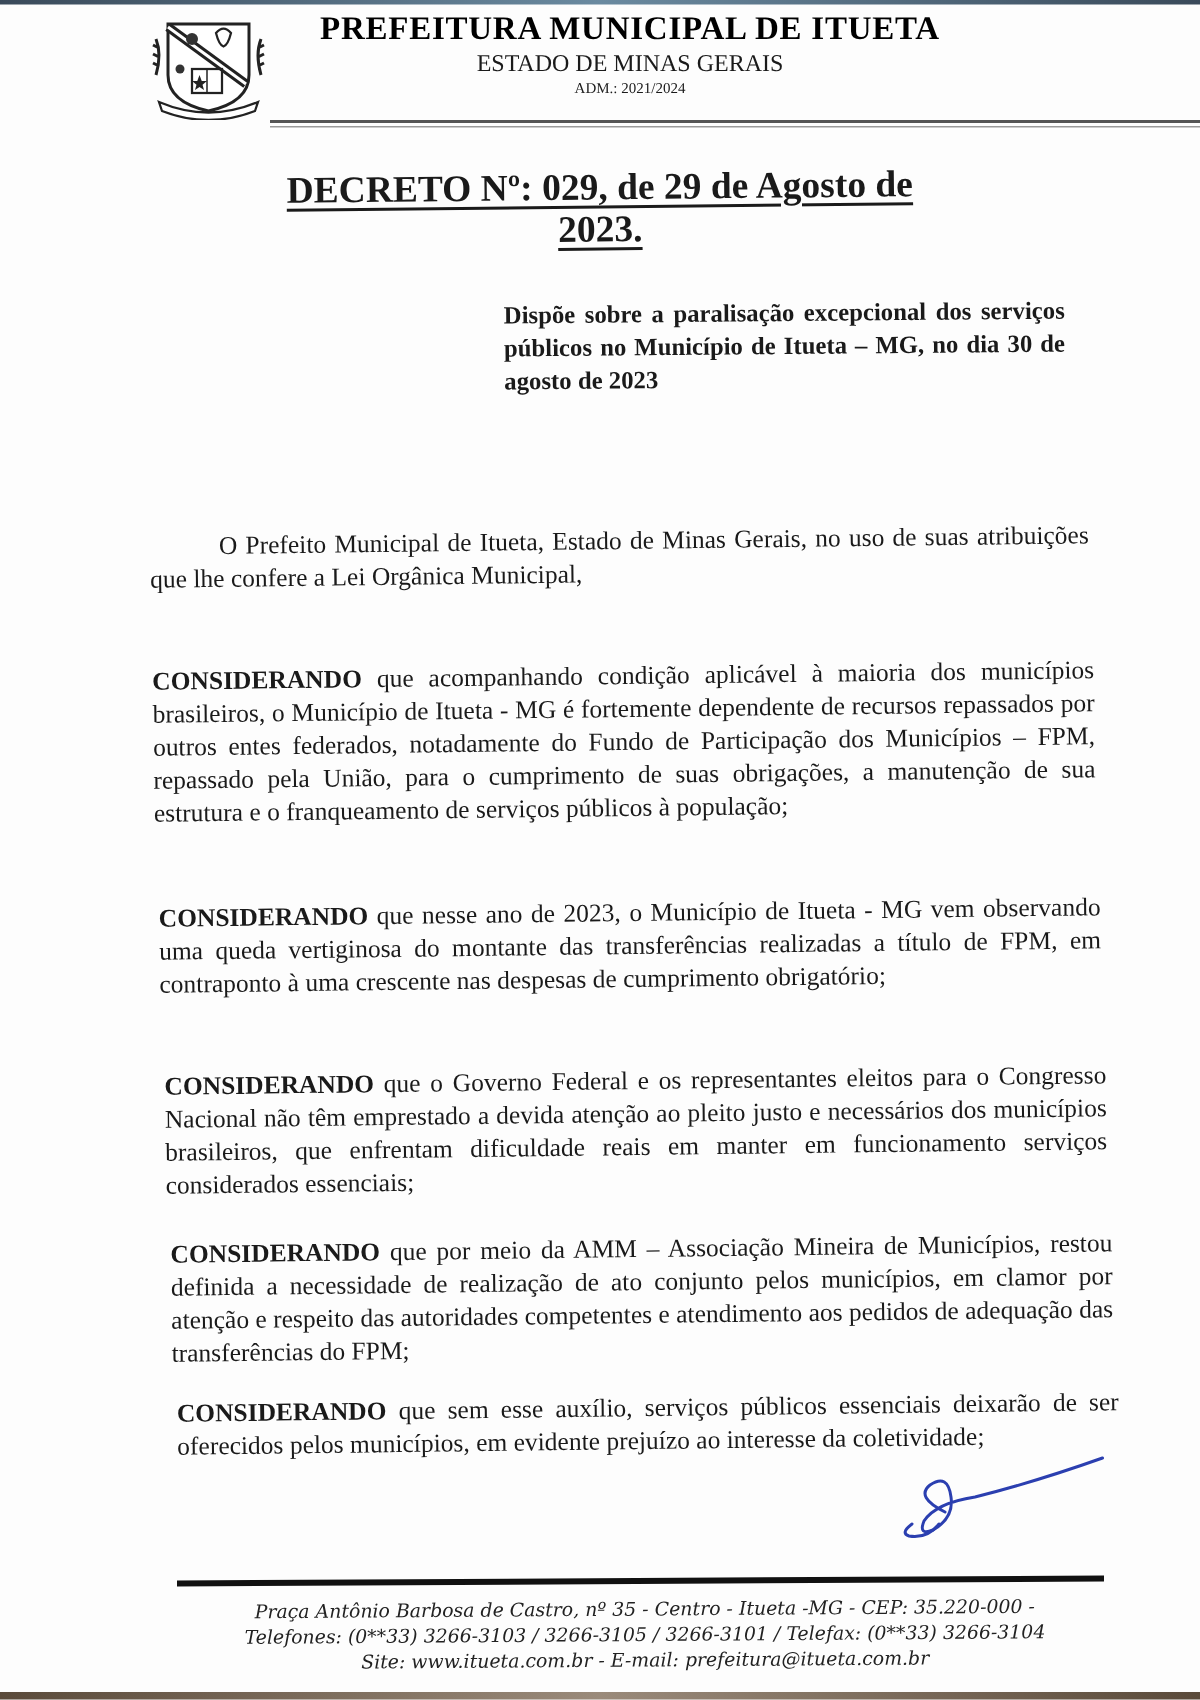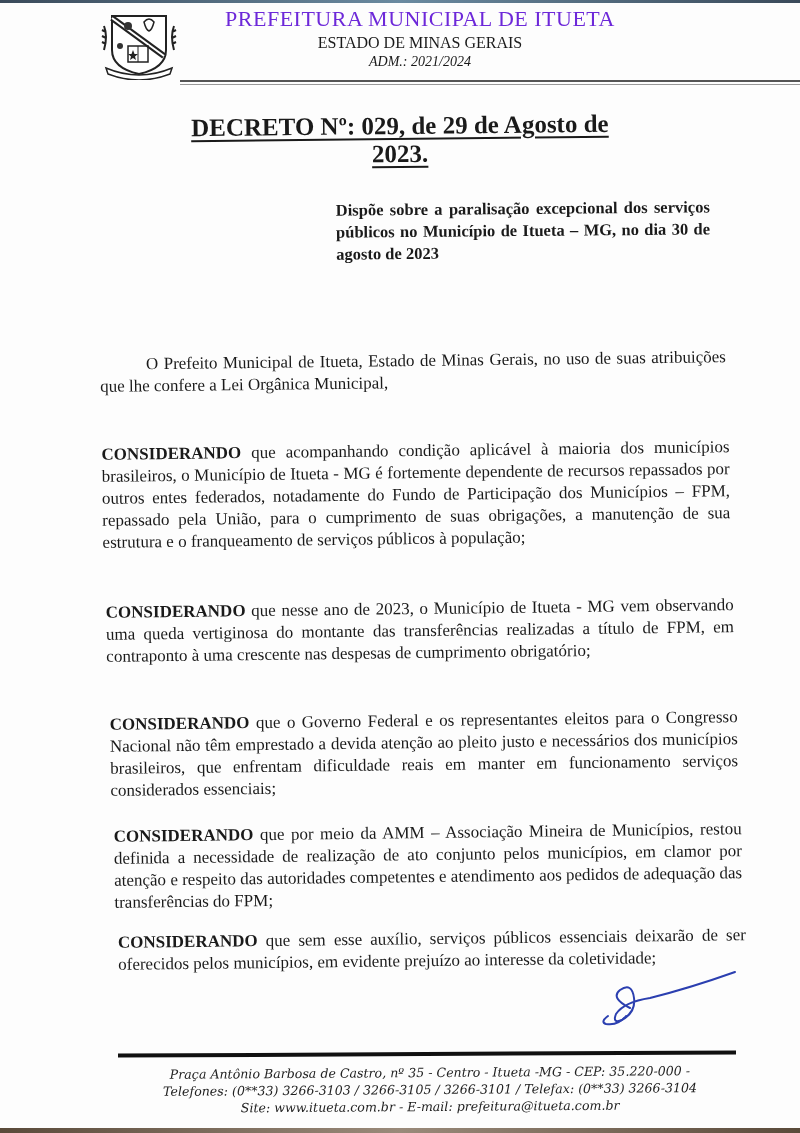--- a/index.html
+++ b/index.html
@@ -4,28 +4,28 @@
 <style>
   html, body { margin:0; padding:0; }
   body {
     width:800px; height:1133px; background:#fdfdfd; position:relative; overflow:hidden;
     font-family:"Liberation Serif", serif; color:#1a1a1a;
   }
   .topbar { position:absolute; left:0; top:0; width:800px; height:3px; background:linear-gradient(90deg,#3a4a5a,#6a8aa0,#3a4a5a); }
   .crest { position:absolute; left:98px; top:10px; width:82px; height:70px; }
   .header-title {
     position:absolute; left:210px; top:6px; width:420px; text-align:center;
-    font-family:"Liberation Serif", serif; font-size:22px; letter-spacing:0.5px; color:#6d28d9;
+    font-family:"Liberation Serif", serif; font-size:22px; letter-spacing:0.5px; color:#000000;font-weight:bold;
   }
   .header-state {
     position:absolute; left:210px; top:34px; width:420px; text-align:center;
     font-weight:normal; font-size:16px;
   }
   .header-adm {
-    position:absolute; left:210px; top:54px; width:420px; text-align:center; font-size:14px;font-style:italic;
+    position:absolute; left:210px; top:54px; width:420px; text-align:center; font-size:10px;
   }
   .header-rule { position:absolute; left:180px; top:80px; width:620px; height:2px; background:#555; }
   .header-rule2 { position:absolute; left:180px; top:84px; width:620px; height:1px; background:#999; }
 
   .decree-title {
     position:absolute; left:160px; top:112px; width:480px; text-align:center;
     font-weight:bold; font-size:25px; text-decoration:underline; text-underline-offset:4px;
     transform:rotate(-0.6deg);
   }
   .ementa {

